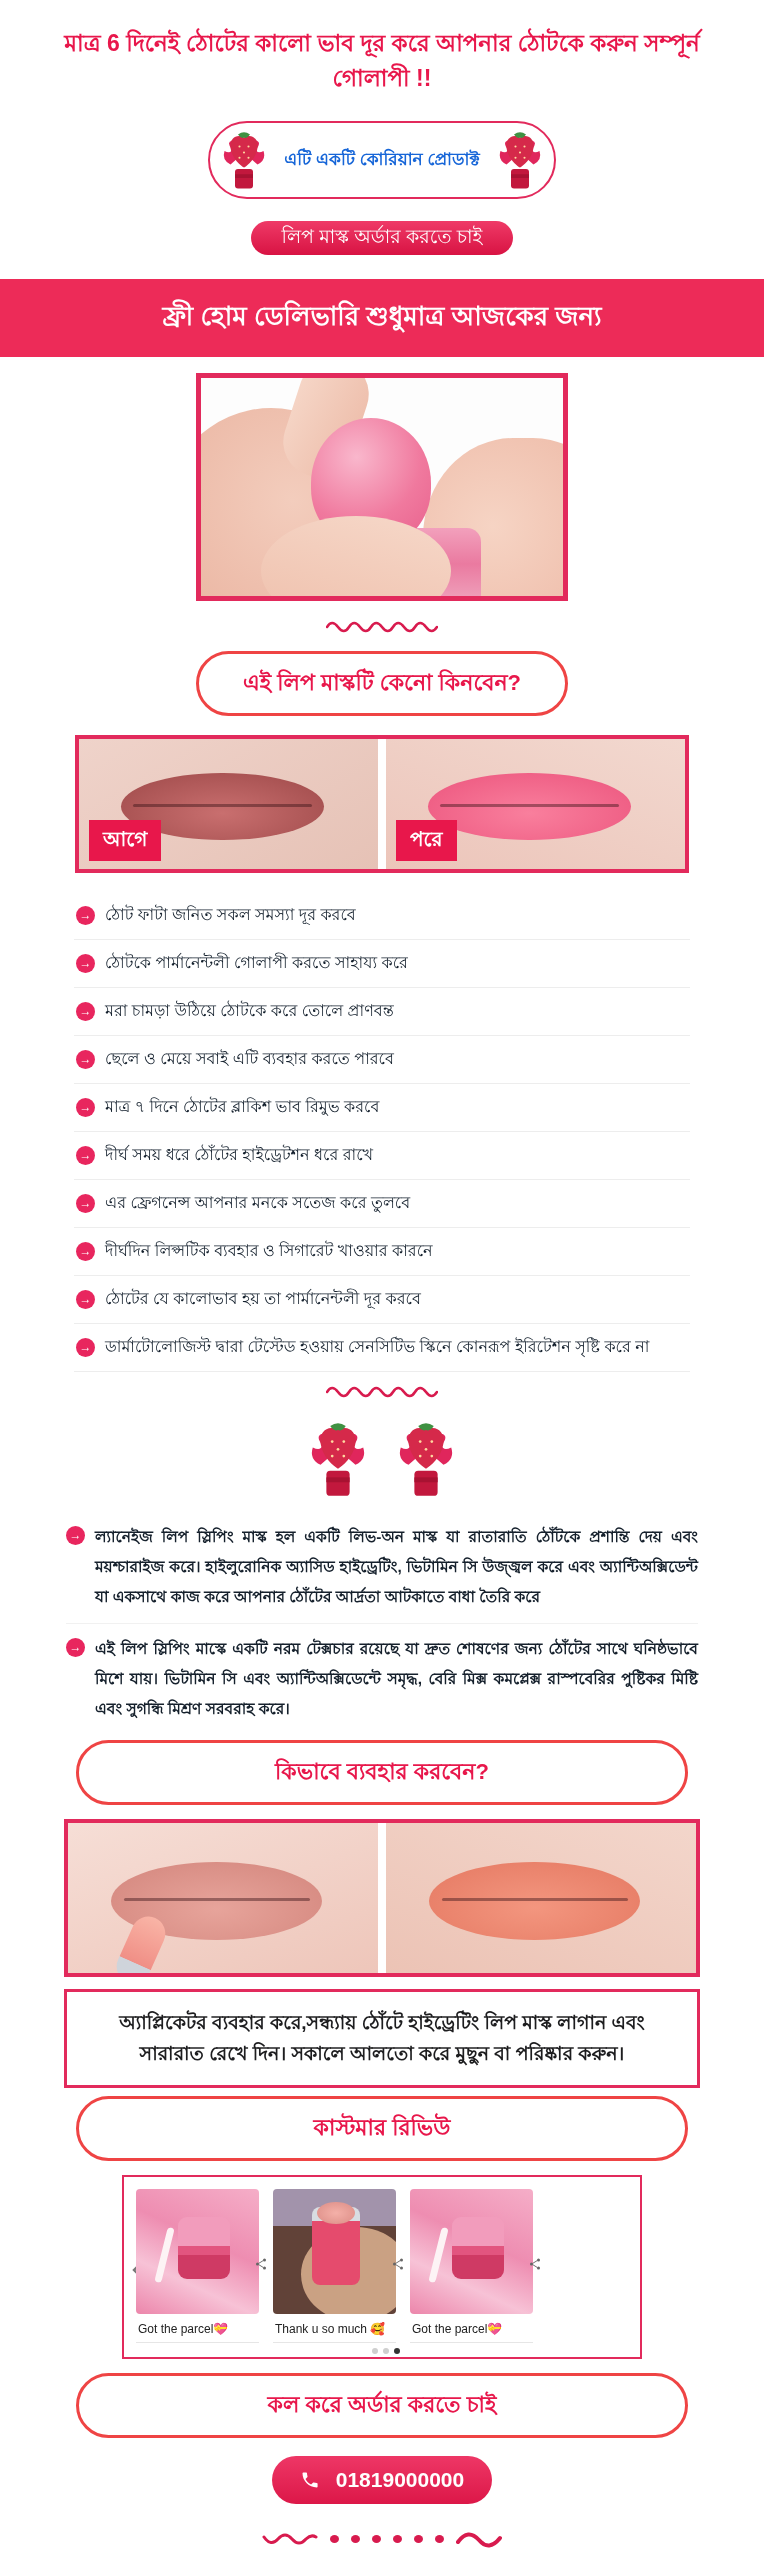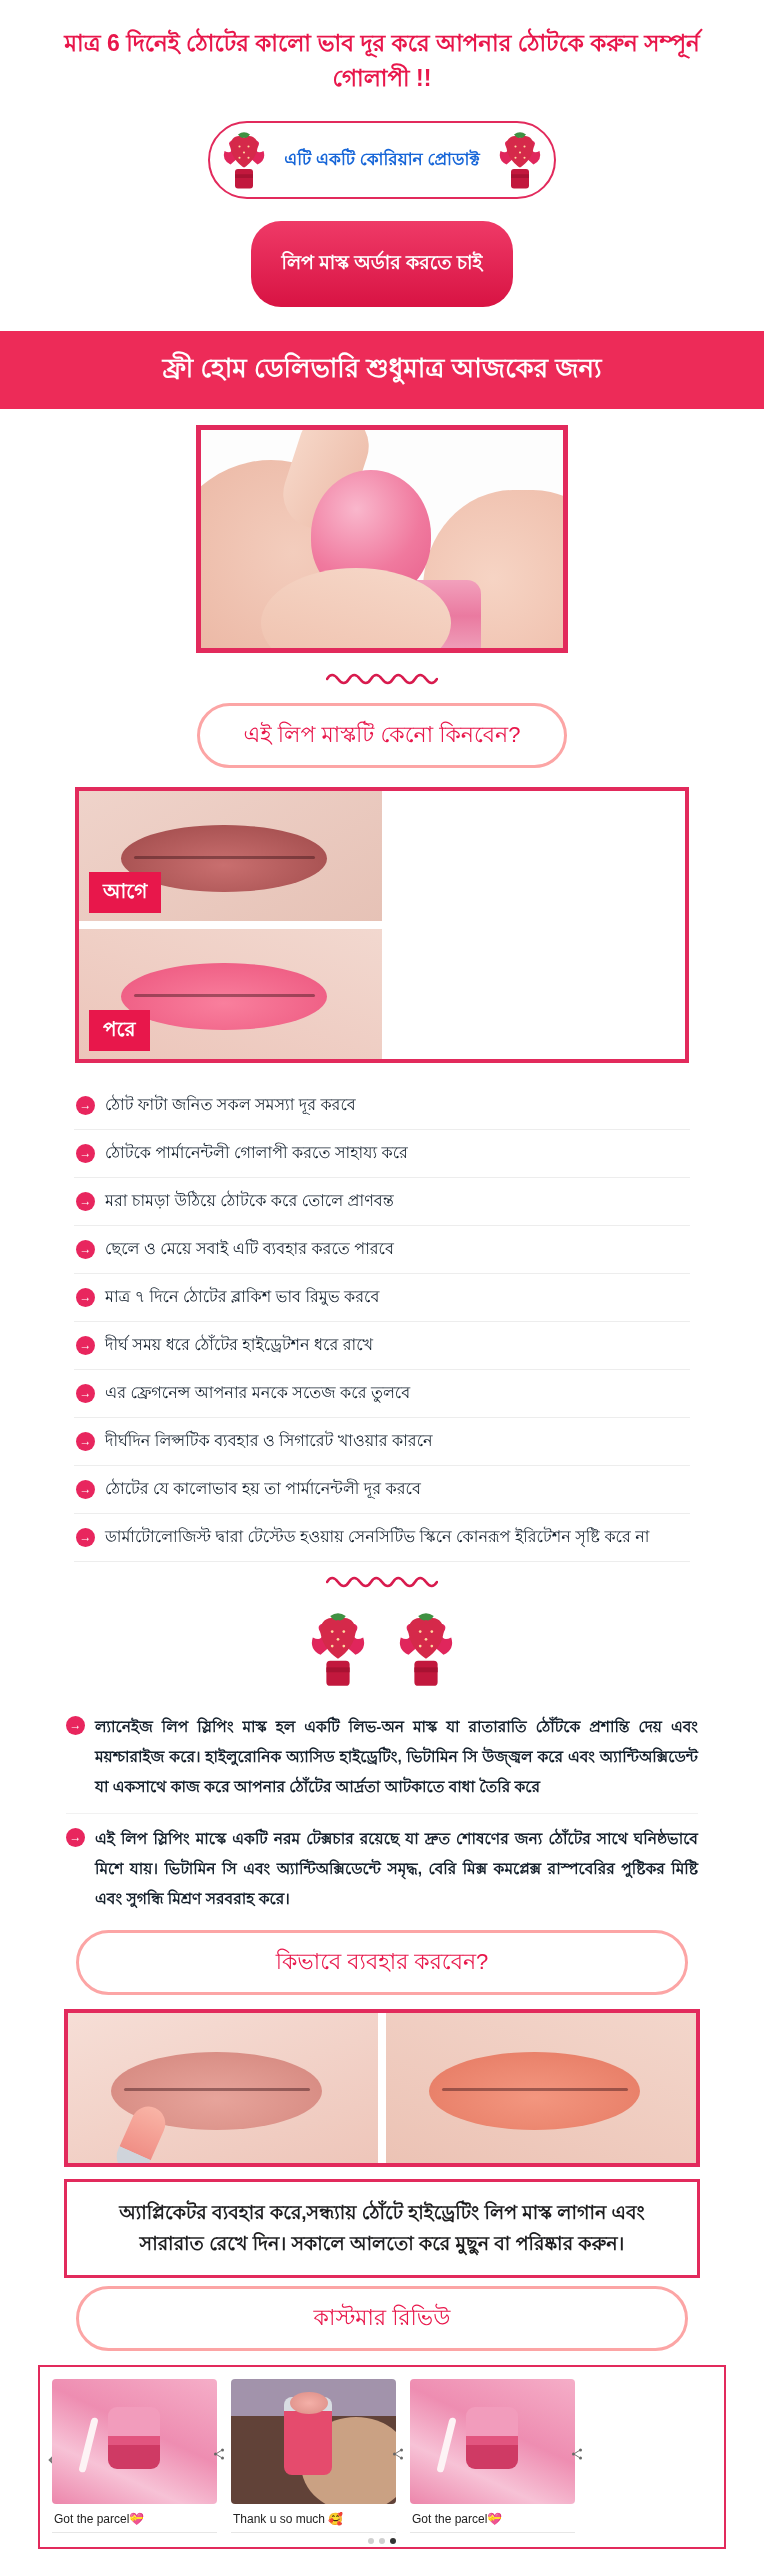--- a/index.html
+++ b/index.html
@@ -19,22 +19,22 @@
     width:348px; margin:26px auto 0; padding:4px 10px;
     border:2px solid #e22a5c; border-radius:46px;
     display:flex; align-items:center; justify-content:space-between;
     background:#fff;
   }
   .korean-pill .badge-text { color:#1766d8; font-weight:bold; font-size:17px; }
   .straw { width:48px; height:66px; flex:0 0 auto; }
   .cta {
     display:block; margin:22px auto 0; border:none; cursor:pointer;
     background:linear-gradient(#ef3a67,#d81343); color:#fff;
-    font-family:inherit; font-weight:bold; font-size:19px;
-    padding:27px 30px; border-radius:30px;
+    font-family:inherit; font-weight:normal; font-size:19px;
+    padding:1px 30px; border-radius:30px;
   }
   .banner {
     margin-top:24px; background:#ed2b58; color:#fff; text-align:center;
     font-size:26px; font-weight:bold; padding:17px 0;
   }
 
   
   .video-box {
     width:372px; height:228px; margin:16px auto 6px;
     border:5px solid #e22a5c; position:relative; overflow:hidden; background:#fdfdfd;
@@ -49,29 +49,29 @@
     background:radial-gradient(circle at 38% 30%, #f9b7cc, #f0799e 55%, #e75f8b); }
   .vb-jar { position:absolute; left:150px; top:150px; width:130px; height:80px; border-radius:14px;
     background:linear-gradient(#f2a0bc, #ea7aa0 45%, #f0a9c1); }
   .vb-thumb { position:absolute; left:60px; bottom:-30px; width:190px; height:110px; border-radius:50%;
     background:linear-gradient(15deg,#efc0ac,#f6d8c9); }
 
   
   .wave { display:flex; justify-content:center; padding:12px 0; }
   .section-pill {
     width:max-content; max-width:640px; margin:6px auto 14px; padding:11px 44px;
-    border:3px solid #fca5a5; border-radius:44px; background:#fff;
-    color:#e8174b; font-weight:normal; font-size:22px; text-align:center;
+    border:3px solid #ef4444; border-radius:44px; background:#fff;
+    color:#e8174b; font-weight:bold; font-size:22px; text-align:center;
   }
   .section-pill.wide { width:612px; }
 
   
   .ba-box {
     width:614px; margin:19px auto; border:4px solid #e22a5c; background:#fff;
-    display:flex; gap:8px;flex-direction:column;
+    display:flex; gap:8px;
   }
   .ba-panel { position:relative; width:50%; height:130px; overflow:hidden; }
   .lips { position:absolute; left:14%; top:26%; width:68%; height:52%; border-radius:50%; }
   .lips::after { content:""; position:absolute; left:6%; top:46%; width:88%; height:3px; background:rgba(60,20,25,.45); border-radius:2px; }
   .ba-before { background:linear-gradient(150deg,#efd3ca,#e6c2b6); }
   .ba-before .lips { background:radial-gradient(ellipse at 50% 60%, #c96f6f, #a85252 75%); }
   .ba-after { background:linear-gradient(200deg,#f2d8cf,#ecc5ba);font-family:Liberation Mono, monospace; }
   .ba-after .lips { background:radial-gradient(ellipse at 50% 60%, #f97f9d, #ef5f85 75%); }
   .ba-tag {
     position:absolute; left:10px; bottom:8px; background:#e8174b; color:#fff;
@@ -109,21 +109,21 @@
     background:linear-gradient(#f9b4a6,#f08f86 70%,#cfd4db 71%); transform:rotate(24deg); }
   .use-right { background:linear-gradient(200deg,#f3d6cb,#ecc3b5); }
   .use-right .lips { background:radial-gradient(ellipse at 50% 58%, #f3967f, #e87f68 78%); }
   .use-note {
     width:636px; margin:12px auto 8px; border:3px solid #e22a5c; border-radius:0;
     padding:16px 26px; text-align:center; font-size:19px; font-weight:bold; color:#1d1d1f; line-height:1.6;
   }
 
   
   .reviews {
-    width:688px; margin:8px auto 14px; border:2px solid #e22a5c; position:relative;
+    width:520px; margin:8px auto 14px; border:2px solid #e22a5c; position:relative;
     padding:12px 12px 14px; display:flex; gap:14px;
   }
   .rev-prev { position:absolute; left:8px; top:46%; border:none; background:none; cursor:pointer; }
   .rev-card { width:25%; background:#fff; position:relative; }
   .rimg { position:relative; height:125px; border-radius:4px; overflow:hidden; }
   .r1,.r4 { background:linear-gradient(205deg,#f5aec8 0%,#ee8db1 42%,#f7c2d6 70%,#ec86ab 100%); }
   .jar-pink { position:absolute; left:34%; top:22%; width:52px; height:62px; border-radius:9px;
     background:linear-gradient(#f29cbc 0 46%,#e2557f 46% 62%,#cf3a64 62% 100%); }
   .jar-stick { position:absolute; left:20%; top:30%; width:7px; height:56px; border-radius:4px; background:#fdf3f5; transform:rotate(14deg); }
   .r2 { background:linear-gradient(#a293ab 0 30%, #614238 30% 100%); }

